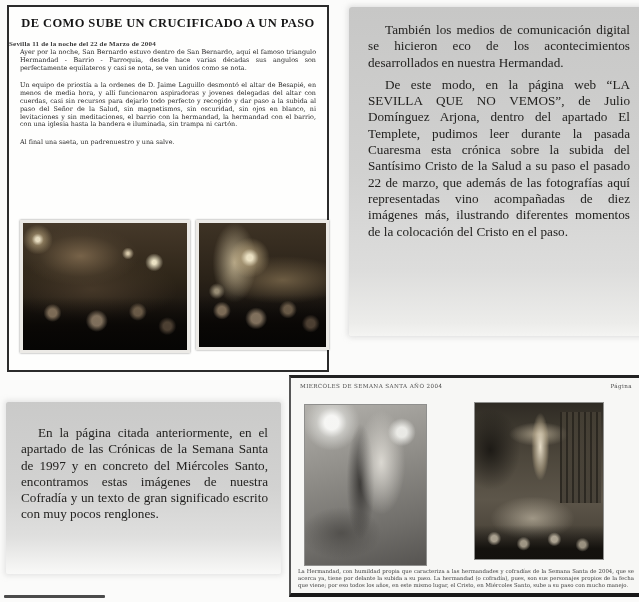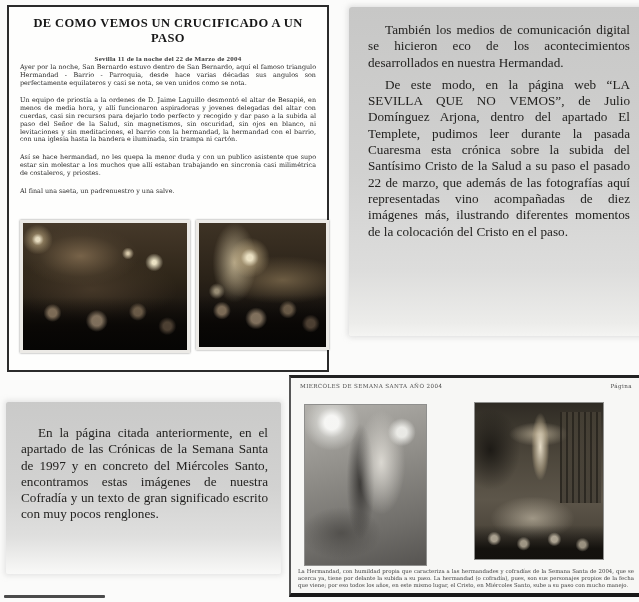--- a/index.html
+++ b/index.html
@@ -11,21 +11,21 @@
   
   .article-box{
     position:absolute;left:7px;top:5px;width:322px;height:367px;
     background:#fefefd;border:2px solid #2b2b2b;box-sizing:border-box;
   }
   .article-title{
     margin:9px 10px 0;text-align:center;font-weight:bold;font-size:12.5px;
     letter-spacing:.4px;color:#171717;font-family:"Liberation Serif", serif;
   }
   .article-dateline{
-    margin-top:9px;text-align:center;font-weight:bold;font-size:7px;color:#3a3a3a;
+    margin-top:9px;font-weight:bold;font-size:7px;color:#3a3a3a;
     letter-spacing:.2px;
   }
   .art-p{
     margin:10px 11px 0;font-size:6.4px;line-height:7.8px;text-align:justify;
     color:#262626;font-family:"DejaVu Serif", serif;
   }
   .art-p.first{margin-top:1px;}
   .photo{position:absolute;border:3px solid #eceae6;box-shadow:0 0 2px rgba(0,0,0,.45);}
   .photo-a{
     left:11px;top:213px;width:164px;height:127px;
@@ -129,25 +129,24 @@
 
   
   .stray-line{position:absolute;left:4px;top:595px;width:101px;height:3px;background:#4b4b4b;border-radius:1px;}
 </style>
 </head>
 <body>
 
 <div class="page">
 
   <section class="article-box">
-    <h1 class="article-title">DE COMO VEMOS UN CRUCIFICADO A UN PASO</h1>
+    <h1 class="article-title">DE COMO SUBE UN CRUCIFICADO A UN PASO</h1>
     <div class="article-dateline">Sevilla 11 de la noche del 22 de Marzo de 2004</div>
     <p class="art-p first">Ayer por la noche, San Bernardo estuvo dentro de San Bernardo, aquí el famoso triangulo Hermandad - Barrio - Parroquia, desde hace varias décadas sus angulos son perfectamente equilateros y casi se nota, se ven unidos como se nota.</p>
     <p class="art-p">Un equipo de priostía a la ordenes de D. Jaime Laguillo desmontó el altar de Besapié, en menos de media hora, y allí funcionaron aspiradoras y jovenes delegadas del altar con cuerdas, casi sin recursos para dejarlo todo  perfecto y recogido y dar paso a la subida al paso del Señor de la Salud, sin magnetismos, sin oscuridad, sin ojos en blanco, ni levitaciones y sin meditaciones, el barrio con la hermandad, la hermandad con el barrio, con una iglesia hasta la bandera e iluminada, sin trampa ni cartón.</p>
-    <p class="art-p">Así se hace hermandad, no les quepa la menor duda y con un publico asistente que supo estar sin molestar a los muchos que allí estaban trabajando en sincronía casi milimétrica de costaleros, y priostes.</p>
     <p class="art-p">Al final una saeta, un padrenuestro y una salve.</p>
     <div class="photo photo-a"></div>
     <div class="photo photo-b"></div>
   </section>
 
   <section class="right-col">
     <p>También los medios de comunicación digital se hicieron eco de los acontecimientos desarrollados en nuestra Hermandad.</p>
     <p>De este modo, en la página web “LA SEVILLA QUE NO VEMOS”, de Julio Domínguez Arjona, dentro del apartado El Templete, pudimos leer durante la pasada Cuaresma esta crónica sobre la subida del Santísimo Cristo de la Salud a su paso el pasado 22 de marzo, que además de las fotografías aquí representadas vino acompañadas de diez imágenes más, ilustrando diferentes momentos de la colocación del Cristo en el paso.</p>
   </section>
 

